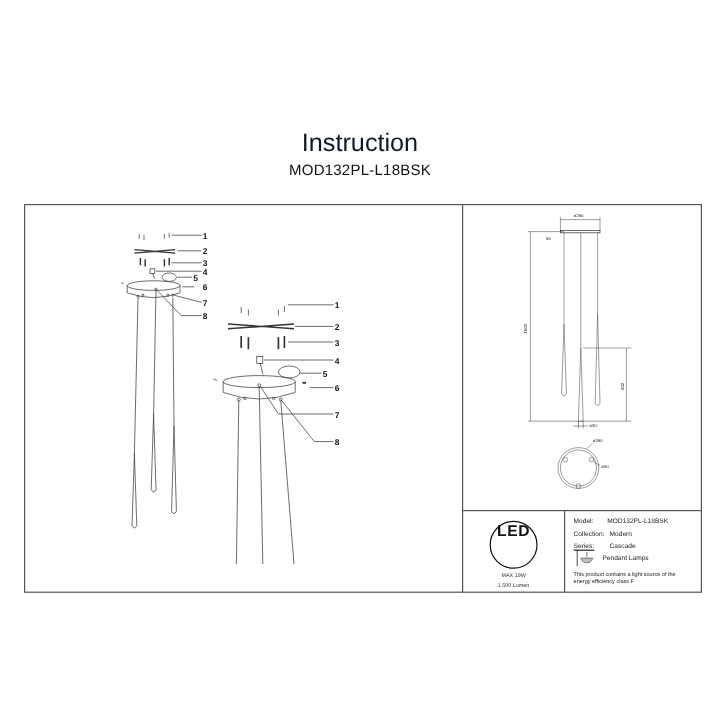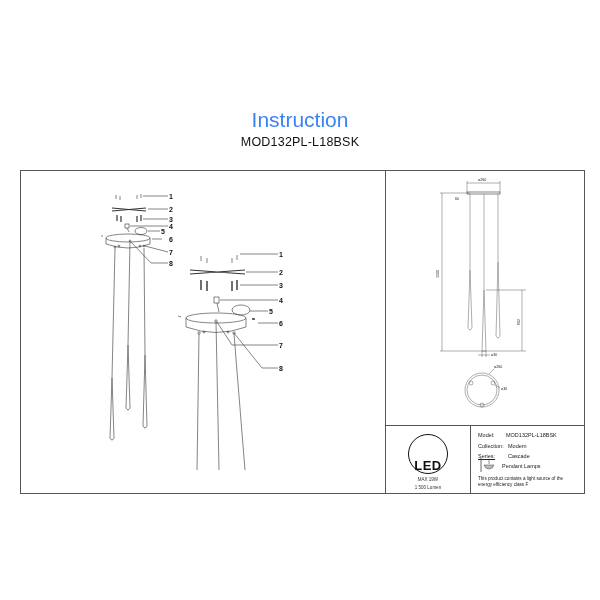--- a/index.html
+++ b/index.html
@@ -1,24 +1,24 @@
 <!DOCTYPE html>
 <html><head>
 <meta charset="utf-8">
 <style>
   html, body { margin:0; padding:0; background:#fff; }
   body { width:600px; height:600px; position:relative; overflow:hidden; font-family:"Liberation Sans", sans-serif; color:#111; }
-  .title { position:absolute; left:0; width:600px; top:108px; text-align:center; font-size:21px; color:#3b82f6; }
+  .title { position:absolute; left:0; width:600px; top:108px; text-align:center; font-size:21px; color:#0f172a; }
   .subtitle { position:absolute; left:0; width:600px; top:135px; text-align:center; font-size:12.5px; color:#111; letter-spacing:0.2px; }
   .frame { position:absolute; left:20px; top:170px; width:565px; height:324px; border:1px solid #555; box-sizing:border-box; }
   .vdiv { position:absolute; left:385px; top:170px; width:1px; height:324px; background:#555; }
   .hdiv { position:absolute; left:385px; top:425px; width:200px; height:1px; background:#555; }
   .vdiv2 { position:absolute; left:470px; top:425px; width:1px; height:69px; background:#555; }
   svg.drawing { position:absolute; left:0; top:0; }
-  .led-circle { position:absolute; left:408px; top:434px; width:40px; height:40px; border:1.5px solid #111; border-radius:50%; box-sizing:border-box; display:flex; align-items:flex-end; justify-content:center; font-weight:bold; font-size:13px; letter-spacing:0.5px; }
+  .led-circle { position:absolute; left:408px; top:434px; width:40px; height:40px; border:1.5px solid #111; border-radius:50%; box-sizing:border-box; display:flex; align-items:flex-start; justify-content:center; font-weight:bold; font-size:13px; letter-spacing:0.5px; }
   .led-max { position:absolute; left:396px; top:477px; width:64px; text-align:center; font-size:4.5px; color:#333; }
   .led-lumen { position:absolute; left:396px; top:485px; width:64px; text-align:center; font-size:4.5px; color:#333; }
   .info { position:absolute; font-size:5.5px; color:#222; }
   .info.underline { text-decoration:underline; }
   .small { font-size:4.6px; }
 </style>
 </head>
 <body>
 
 <div class="title">Instruction</div>

